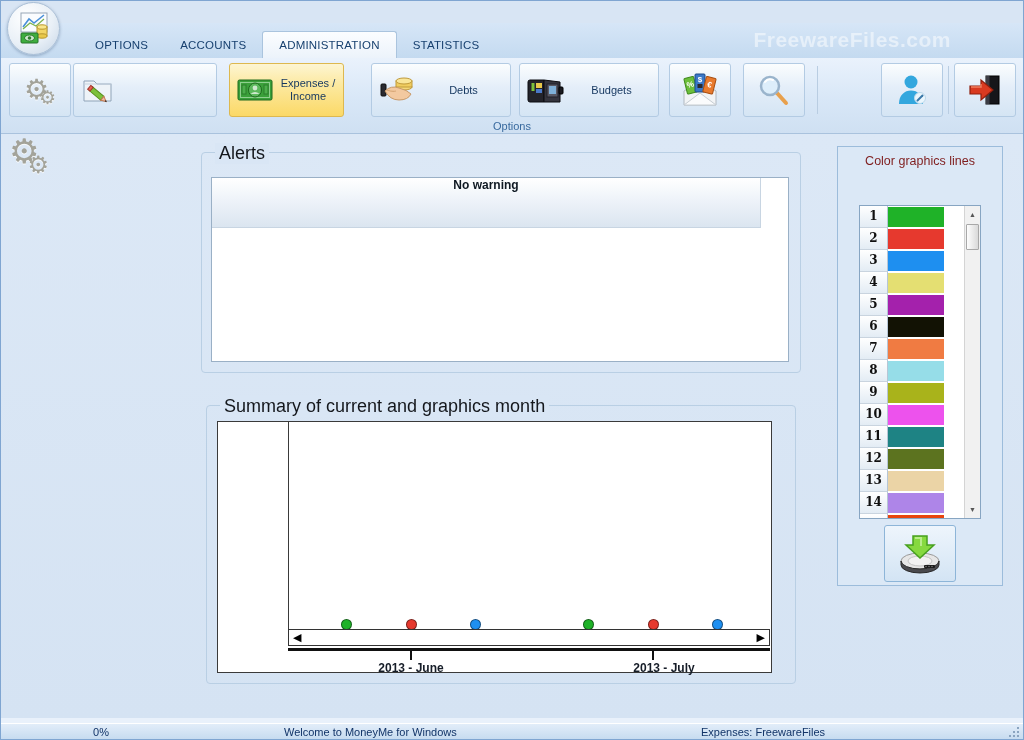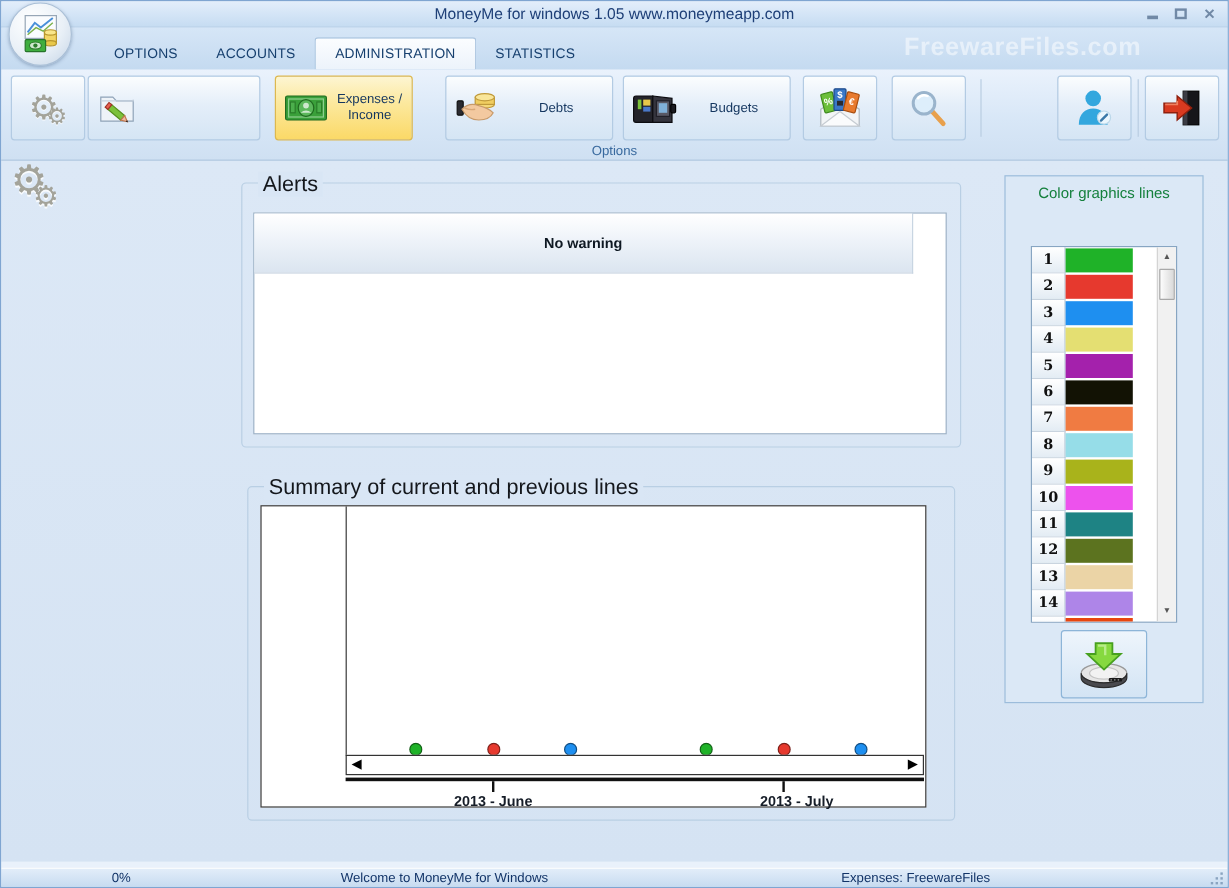--- a/index.html
+++ b/index.html
@@ -60,21 +60,21 @@
   .groupbox{ position:absolute; border:1px solid #b9cfe4; border-radius:4px; }
   .groupbox-label{ position:absolute; top:-10px; left:13px; background:#d9e6f5;
     padding:0 4px; font-size:18px; color:#14171c; white-space:nowrap; }
 
   
   .alerts-inner{ position:absolute; left:9px; top:24px; width:578px; height:185px;
     background:#fff; border:1px solid #9ab0c6; }
   .alerts-header{ position:absolute; left:0; top:0; right:27px; height:50px;
     background:linear-gradient(#ffffff,#eef3f9 45%,#dbe5f0);
     border-bottom:1px solid #c8d5e2; border-right:1px solid #c8d5e2;
-    display:flex; align-items:center; justify-content:center; }
+    display:flex; justify-content:center; }
   .alerts-header span{ font-size:12px; font-weight:bold; color:#0e1822; }
 
   
   .chart-box{ position:absolute; left:10px; top:15px; width:555px; height:252px;
     background:#fff; border:1px solid #3a3a3a; }
   .y-axis-line{ position:absolute; left:70px; top:0; width:1px; height:208px; background:#3a3a3a; }
   .legend{ position:absolute; top:3px; right:4px; border:1px solid #333; background:#fff;
     padding:3px 5px 3px 4px; display:flex; flex-direction:column; gap:3px; }
   .legend-item{ display:flex; align-items:center; gap:4px; }
   .legend-swatch{ width:11px; height:11px; border:1px solid #000; display:inline-block; }
@@ -87,21 +87,21 @@
   .band-arrow.left{ left:4px; } .band-arrow.right{ right:4px; }
   .x-thick-line{ position:absolute; left:70px; right:1px; top:226px; height:3px; background:#111; }
   .x-tick{ position:absolute; top:229px; width:2px; height:9px; background:#111; }
   .x-label{ position:absolute; top:239px; width:140px; text-align:center;
     font-size:12px; font-weight:bold; color:#161d28; }
 
   
   .color-panel{ position:absolute; left:836px; top:12px; width:166px; height:440px;
     border:1px solid #9cbcdb; background:#dbe8f6; }
   .panel-title{ position:absolute; top:7px; left:0; right:0; text-align:center;
-    font-size:12.5px; color:#15803d; }
+    font-size:12.5px; color:#7f1d1d; }
   .color-table{ position:absolute; left:21px; top:58px; width:122px; height:314px;
     background:#fff; border:1px solid #87a5c2; overflow:hidden; }
   .color-row{ display:flex; height:22px; width:106px; }
   .num-cell{ width:28px; height:22px; line-height:21px; text-align:center;
     font-family:"DejaVu Serif", serif; font-weight:bold; font-size:12px; color:#101010;
     background:linear-gradient(#ffffff,#e3ecf4); border-right:1px solid #b6c6d6;
     border-bottom:1px solid #c9d4df; }
   .swatch-cell{ width:56px; height:20px; margin:1px 0; }
   .vscrollbar{ position:absolute; right:0; top:0; bottom:0; width:16px; background:#f1f1f1;
     border-left:1px solid #d4d4d4; }
@@ -124,34 +124,20 @@
   .sb-message{ position:absolute; left:283px; top:2px; }
   .sb-account{ position:absolute; left:700px; top:2px; }
   .grip{ position:absolute; right:4px; bottom:4px; width:2px; height:2px; background:#8aa4c0;
     box-shadow:-4px 0 0 #8aa4c0, -8px 0 0 #8aa4c0, 0 -4px 0 #8aa4c0, -4px -4px 0 #8aa4c0, 0 -8px 0 #8aa4c0; }
 </style>
 </head>
 <body>
 
 <div class="window">
 
-  <div class="titlebar">
-    <div class="title">MoneyMe  for  windows 1.05 www.moneymeapp.com</div>
-    <div class="win-controls">
-      <div class="win-btn">
-          <span class="glyph-min"></span>
-        </div>
-      <div class="win-btn">
-          <span class="glyph-max"></span>
-        </div>
-      <div class="win-btn">
-          <span class="glyph-close">✕</span>
-        </div>
-    </div>
-  </div>
 
   <div class="orb">
     <svg width="40" height="38" viewBox="0 0 40 38">
       <rect x="7" y="3" width="26" height="19" fill="#fafcfe" stroke="#97a6b6"></rect>
       <polyline points="9,17 15,9 20,13 30,5" fill="none" stroke="#4a90d9" stroke-width="1.6"></polyline>
       <polyline points="9,19 16,13 22,16 30,9" fill="none" stroke="#7cb24a" stroke-width="1.2"></polyline>
       <rect x="23" y="17" width="10" height="9" fill="#f2d565" stroke="#b8962e"></rect>
       <ellipse cx="28" cy="17" rx="5" ry="2.2" fill="#f9e68b" stroke="#b8962e"></ellipse>
       <ellipse cx="28" cy="26" rx="5" ry="2.2" fill="#e8c84a" stroke="#b8962e"></ellipse>
       <rect x="7" y="23" width="17" height="10" rx="1" fill="#3fae3f" stroke="#27742a"></rect>
@@ -307,21 +293,21 @@
     <div class="groupbox" style="left:200px; top:18px; width:600px; height:221px;">
       <div class="groupbox-label">Alerts</div>
       <div class="alerts-inner">
         <div class="alerts-header">
           <span>No warning</span>
         </div>
       </div>
     </div>
 
     <div class="groupbox" style="left:205px; top:271px; width:590px; height:279px;">
-      <div class="groupbox-label">Summary of current and previous lines</div>
+      <div class="groupbox-label">Summary of current and graphics month</div>
       <div class="chart-box" id="chart">
         <div class="y-axis-line"></div>
         <div id="dots">
             <div class="dot" style="background: rgb(31, 178, 40); left: 123px; top: 196.5px;"></div>
             <div class="dot" style="background: rgb(230, 57, 46); left: 187.5px; top: 196.5px;"></div>
             <div class="dot" style="background: rgb(30, 143, 240); left: 252px; top: 196.5px;"></div>
             <div class="dot" style="background: rgb(31, 178, 40); left: 365px; top: 196.5px;"></div>
             <div class="dot" style="background: rgb(230, 57, 46); left: 429.5px; top: 196.5px;"></div>
             <div class="dot" style="background: rgb(30, 143, 240); left: 494px; top: 196.5px;"></div>
           </div>

